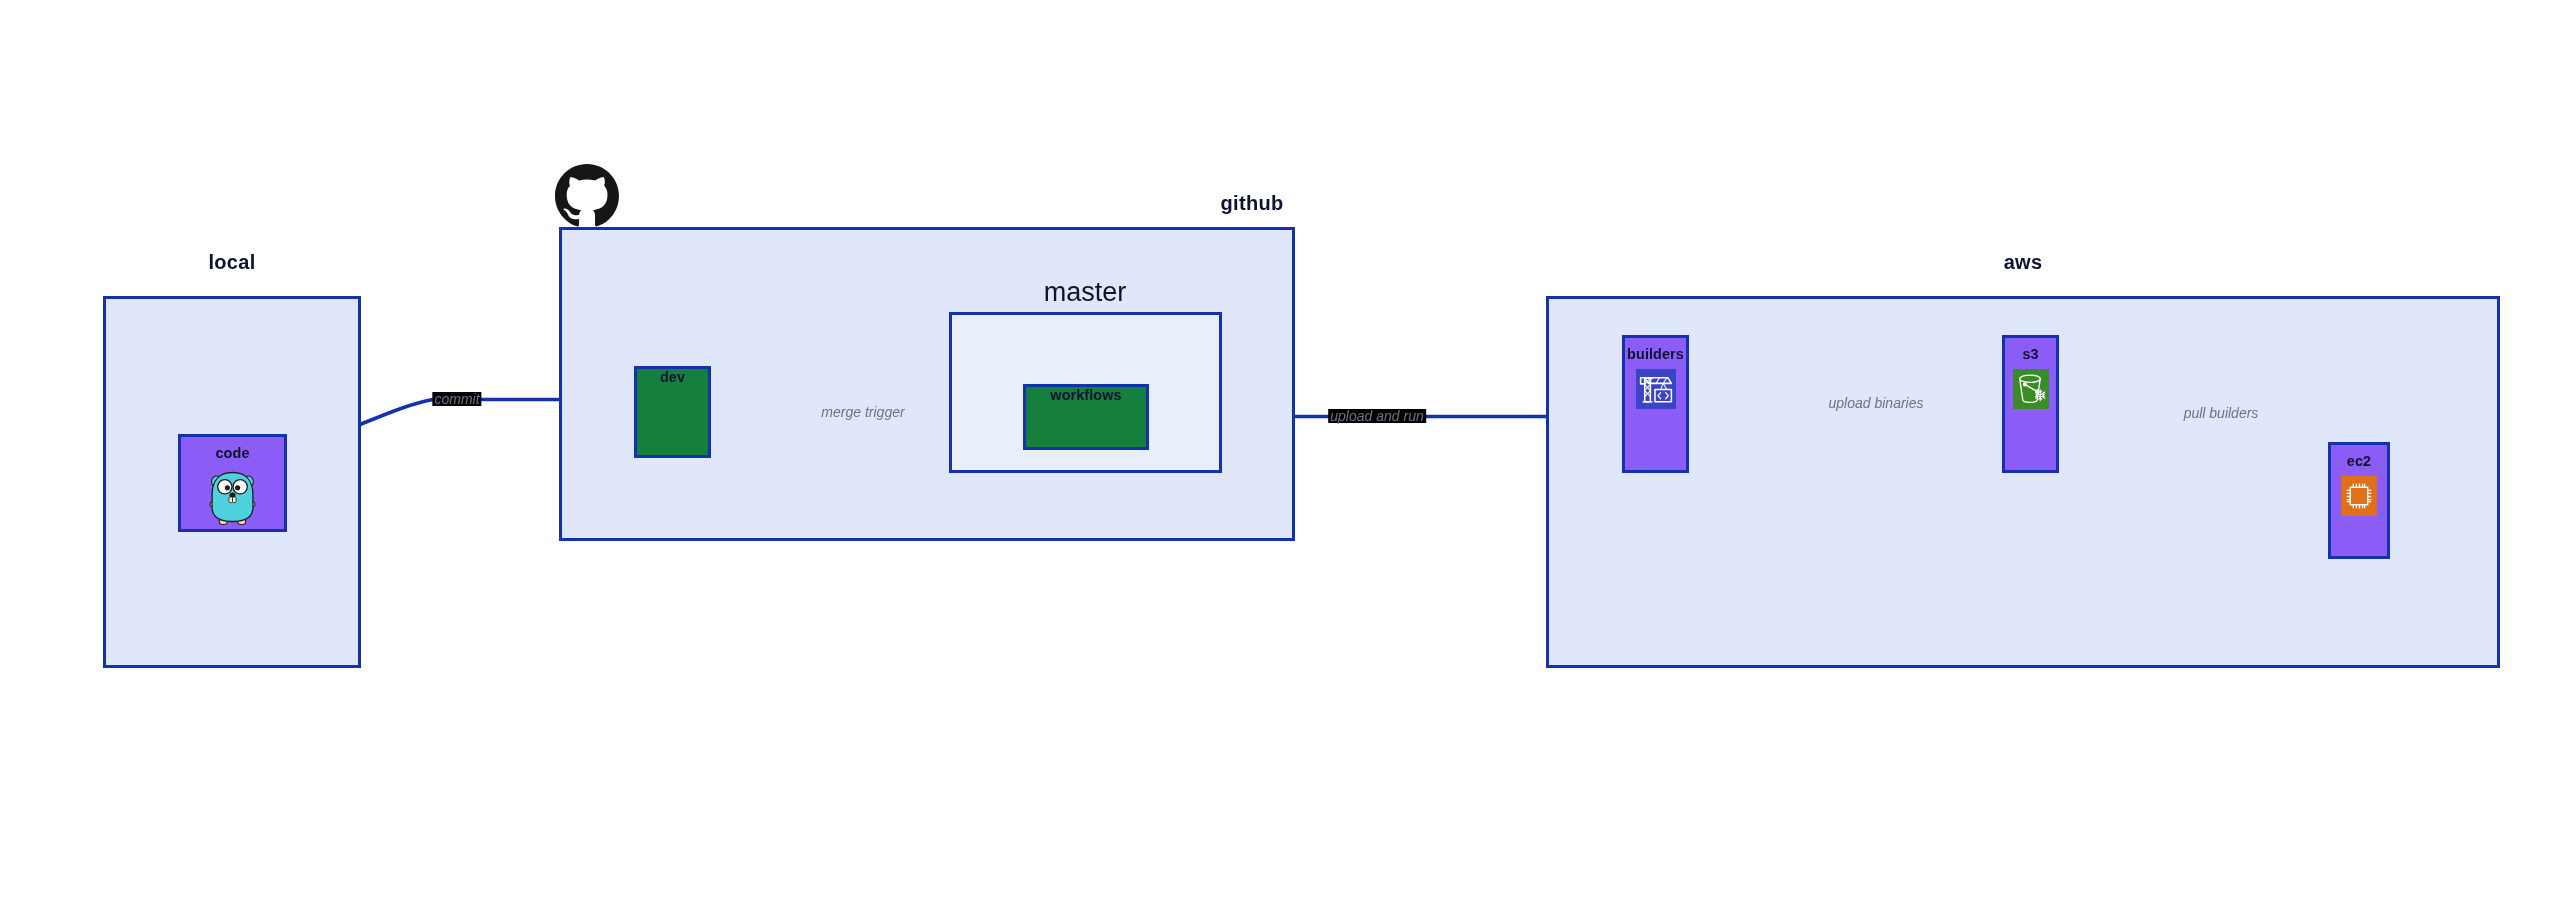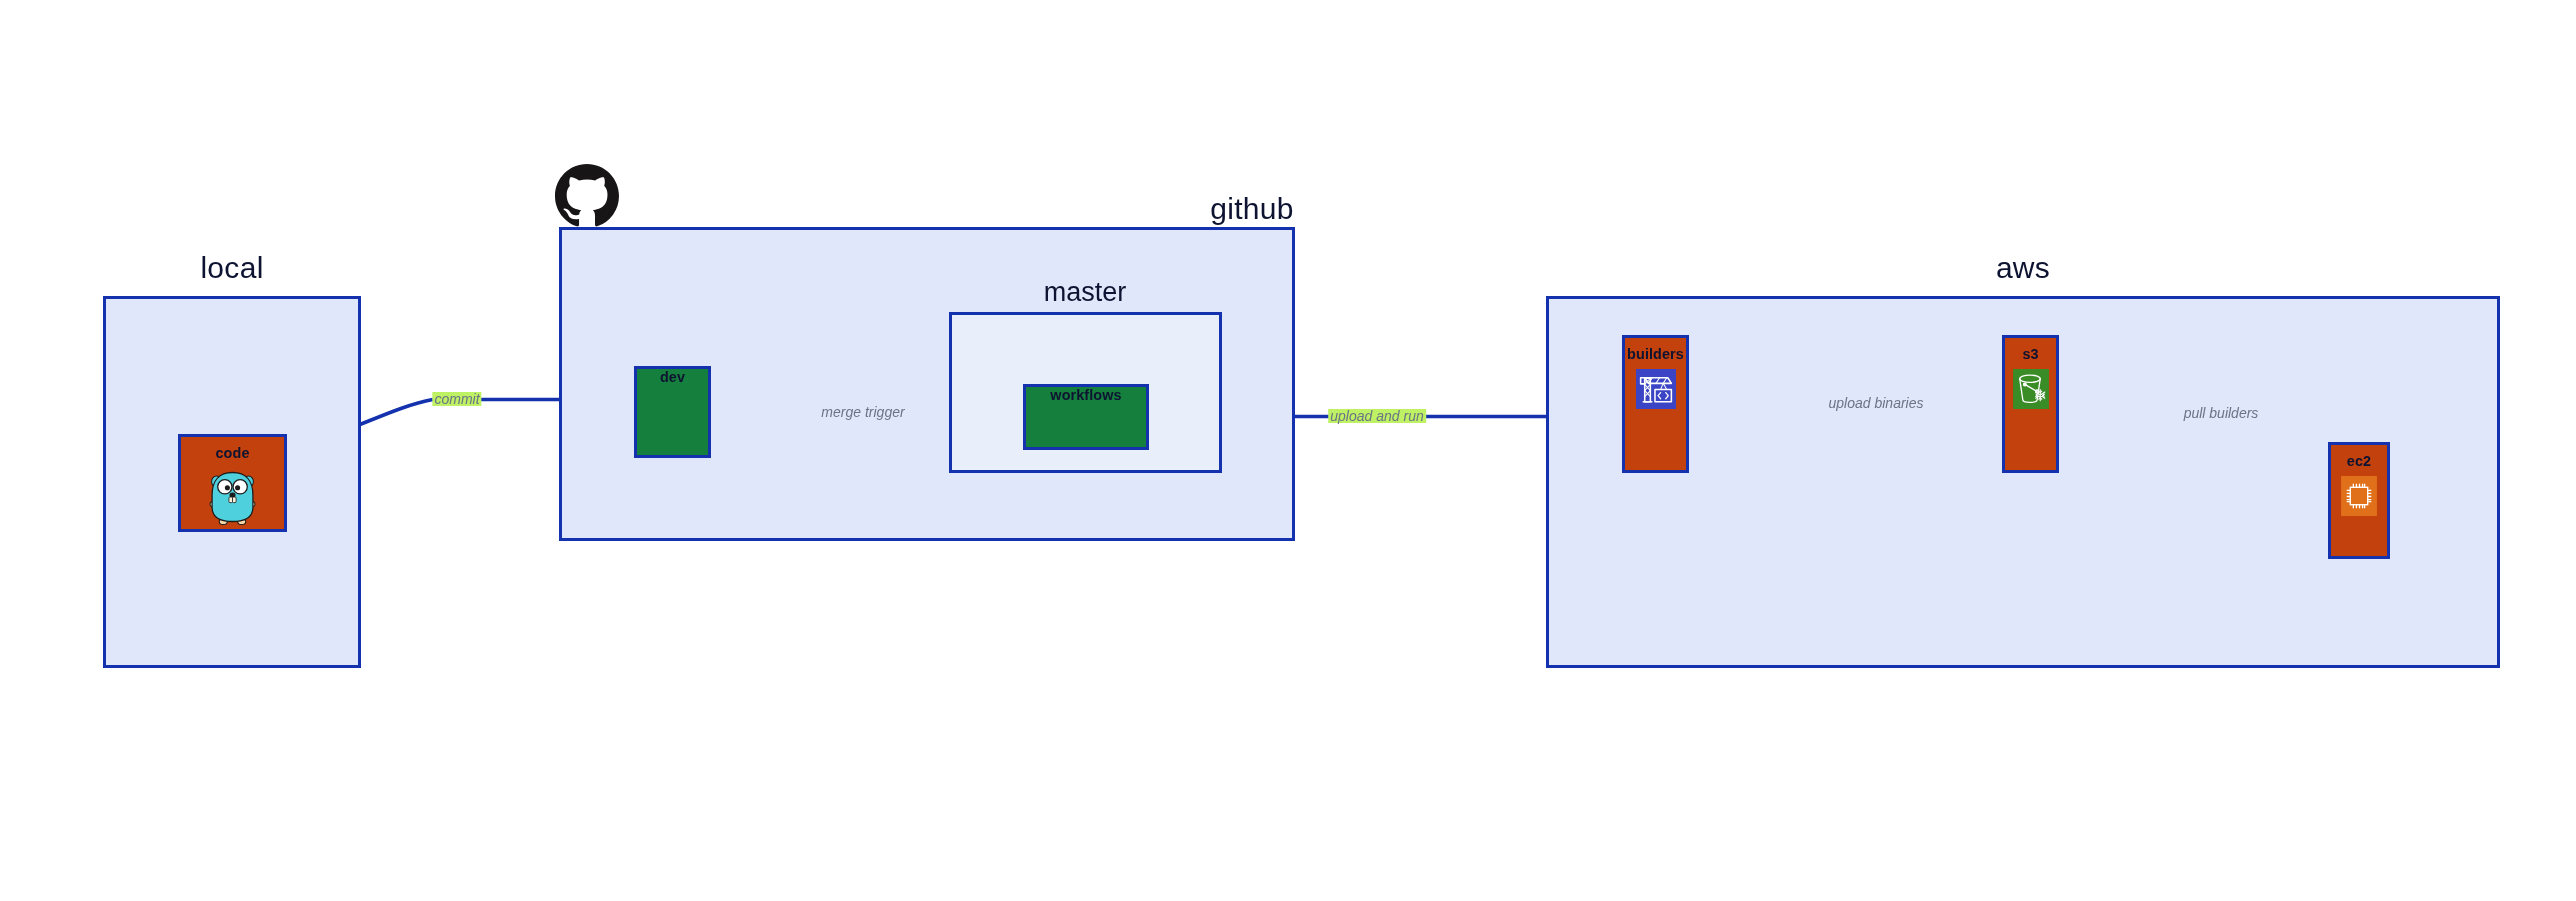--- a/index.html
+++ b/index.html
@@ -23,22 +23,22 @@
   
   .group {
     position: absolute;
     background: #e1e7fa;
     border: 3.6px solid #1432ad;
     box-sizing: border-box;
   }
   .group-label {
     position: absolute;
     color: #0e1331;
-    font-size: 30px;
-    font-weight: 400;
+    font-size: 20px;
+    font-weight: 700;
     letter-spacing: 0.3px;
     white-space: nowrap;
     text-align: center;
     transform: translateX(-50%);
   }
   
   .subgroup {
     position: absolute;
     background: #e9eefb;
     border: 3.1px solid #1432ad;
@@ -48,21 +48,21 @@
     position: absolute;
     color: #0e1331;
     font-size: 27px;
     font-weight: 400;
     white-space: nowrap;
     transform: translateX(-50%);
   }
   
   .node {
     position: absolute;
-    background: #c2410c;
+    background: #8b5cf6;
     border: 3.1px solid #1432ad;
     box-sizing: border-box;
     display: flex;
     flex-direction: column;
     align-items: center;
   }
   .node.plain {
     justify-content: flex-start;
     background: #15803d;
   }
@@ -84,21 +84,21 @@
     left: 0; top: 0;
     width: 2604px;
     height: 902px;
     pointer-events: none;
   }
   .edge-label {
     position: absolute;
     font-size: 14px;
     font-style: italic;
     color: #6b7385;
-    background: #bef264;
+    background: #000000;
     white-space: nowrap;
     transform: translate(-50%, -50%);
     padding: 0 2.1px;
     line-height: 1;
   }
   .edge-label.on-fill { background: #e1e7fa; }
   
   #diagram-title {
     position: absolute;
     left: 1302px;

